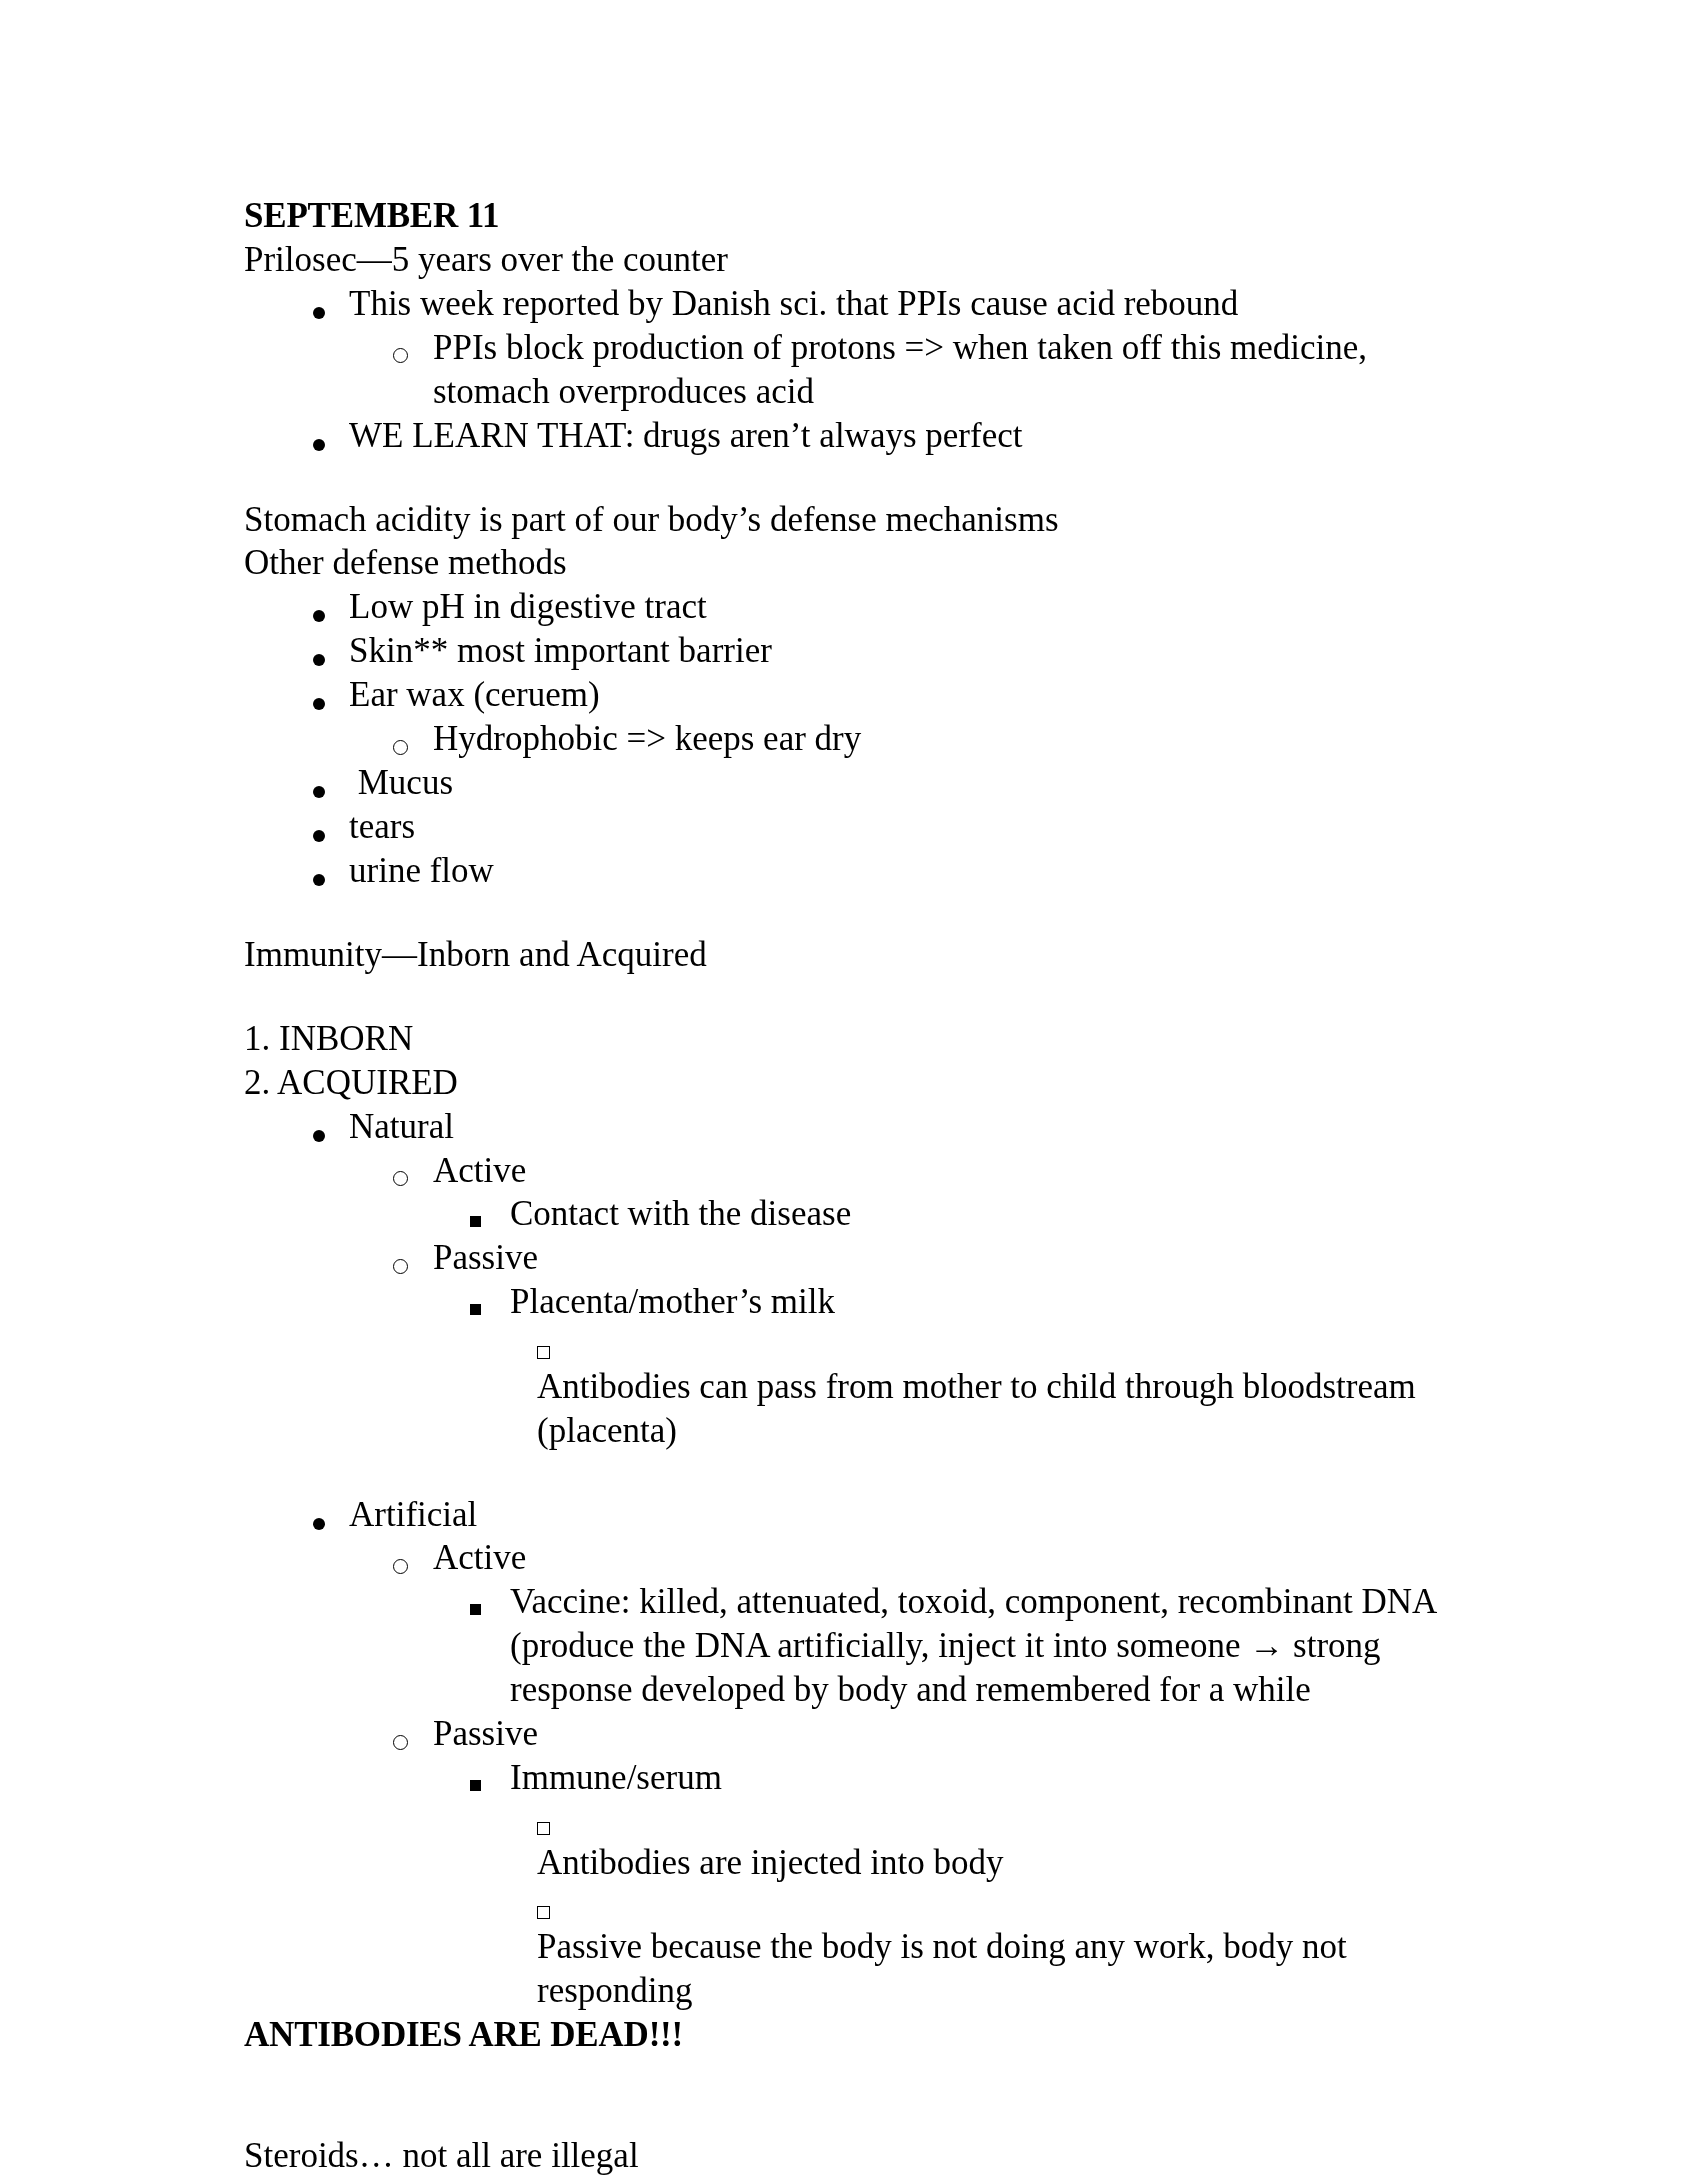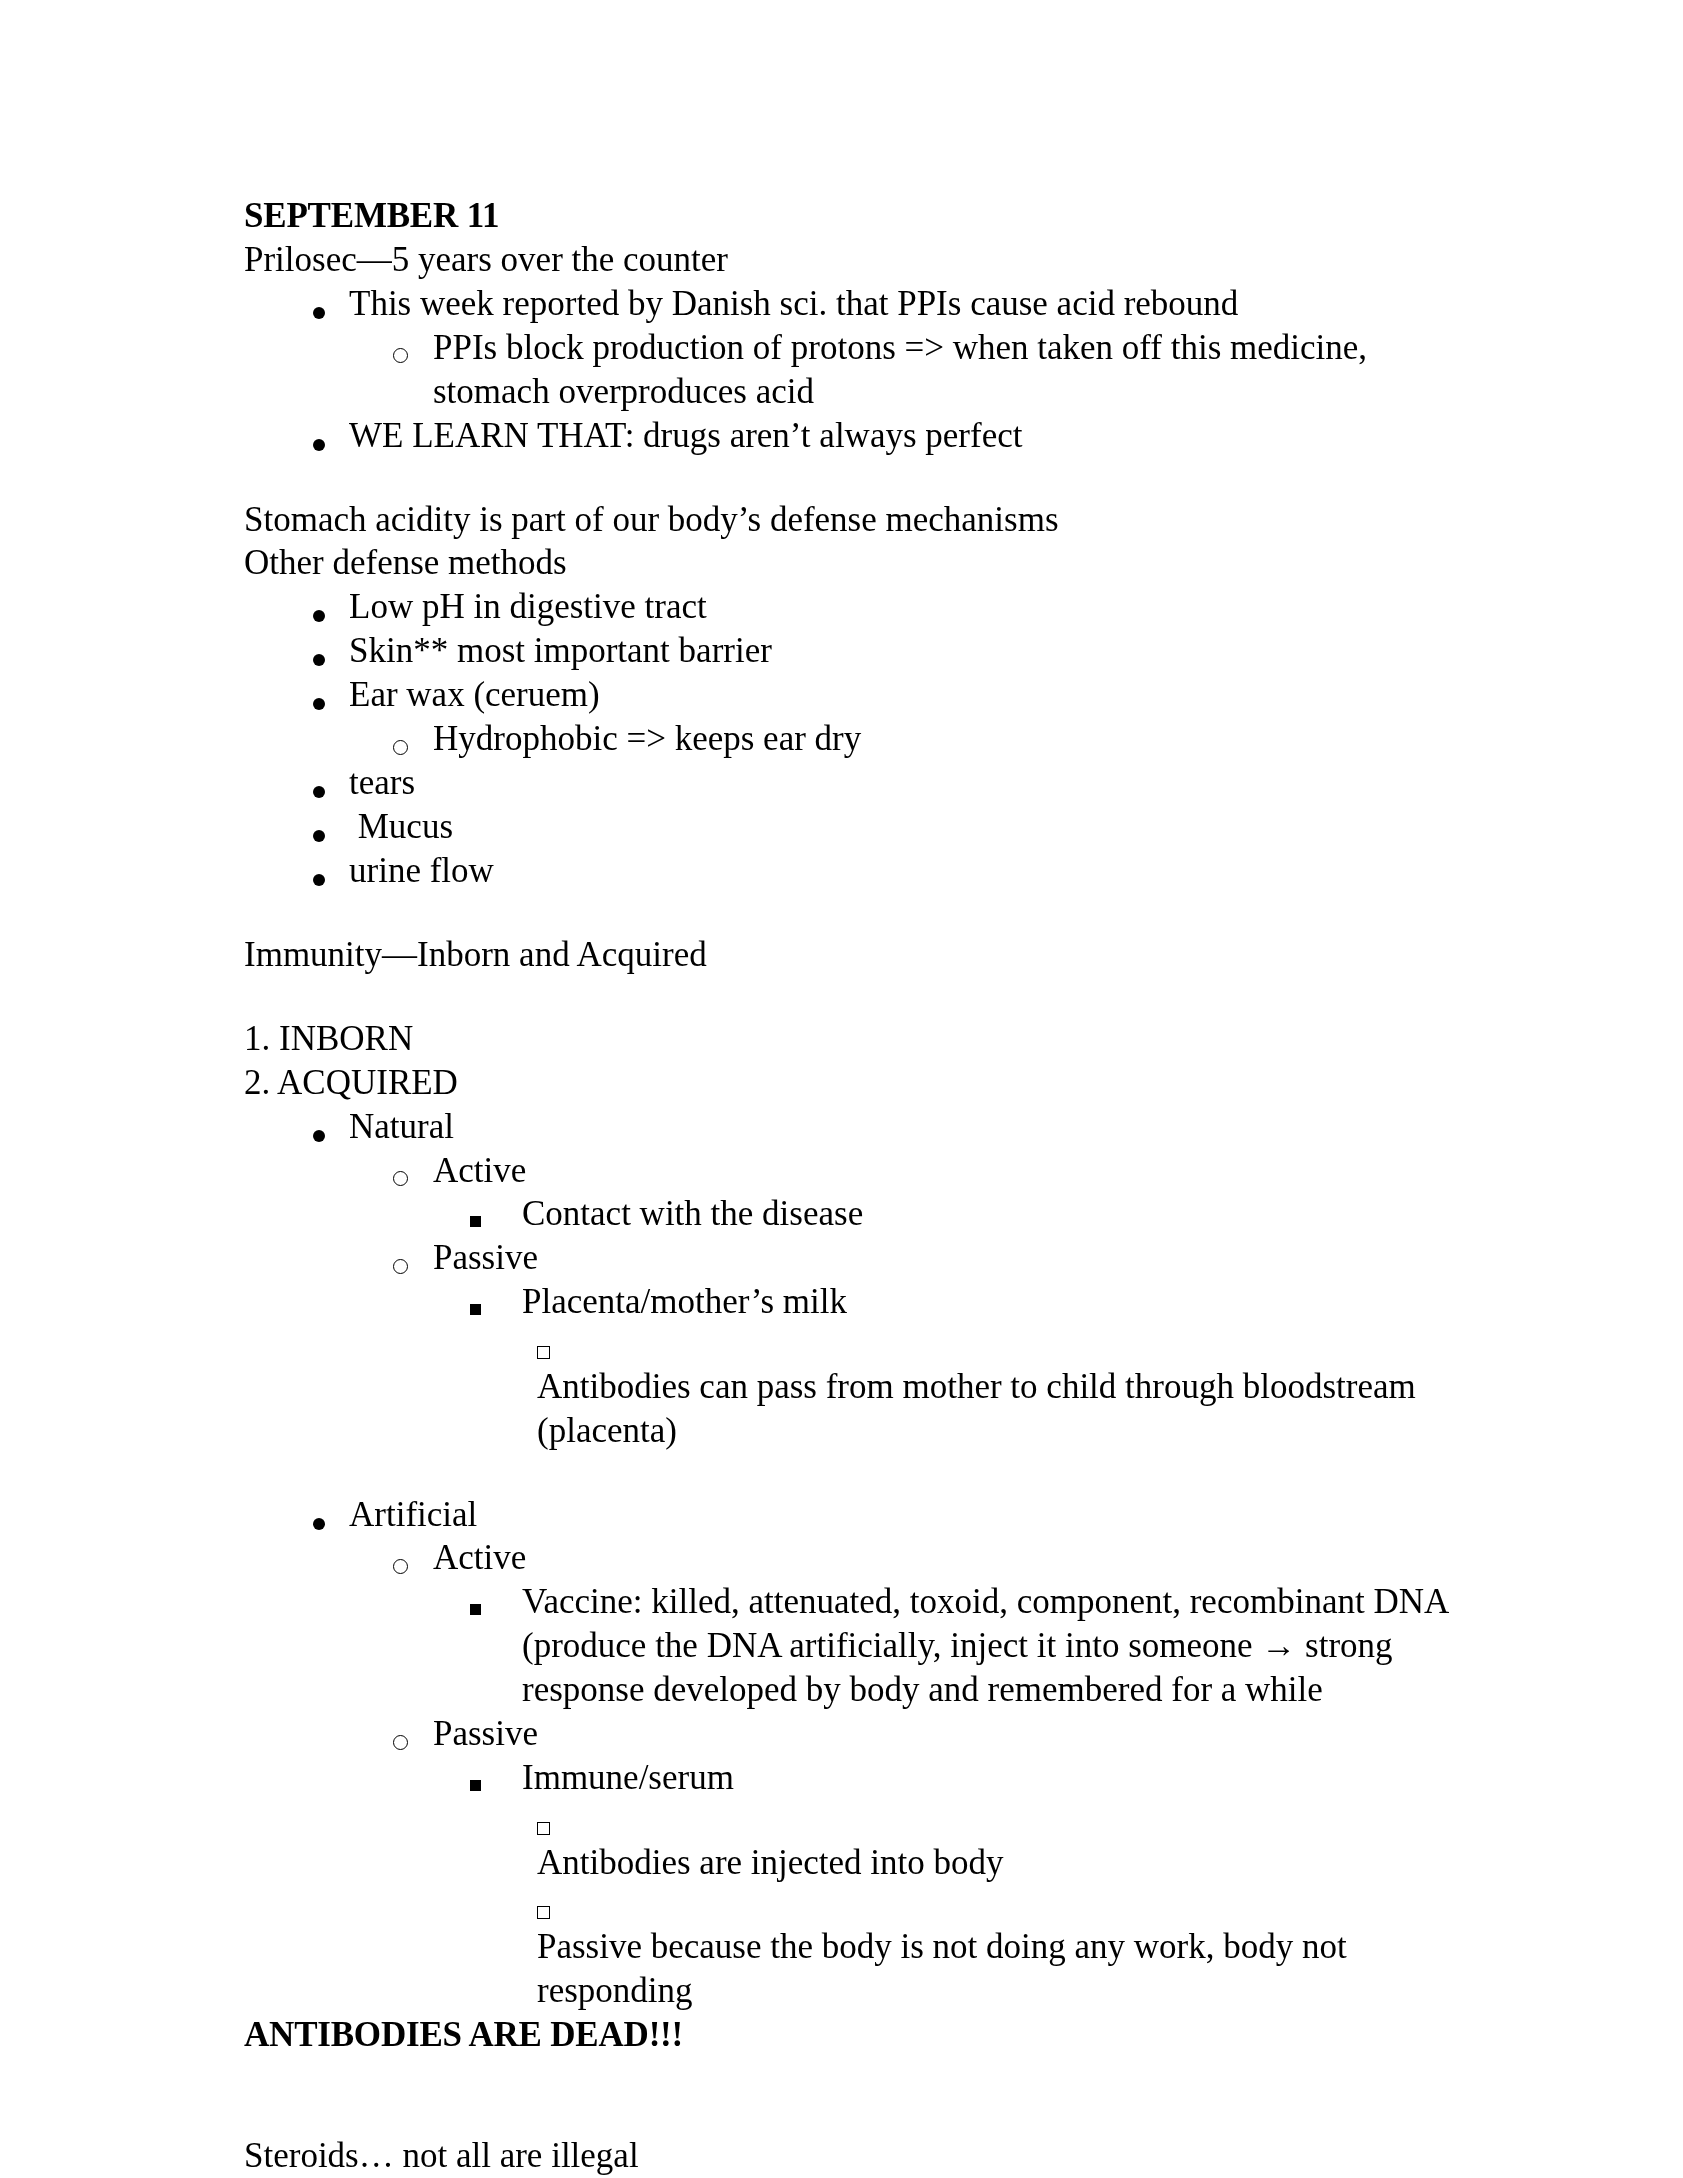--- a/index.html
+++ b/index.html
@@ -60,21 +60,21 @@
     user-select: none;
   }
   .body-text {
     flex: 1 1 auto;
     white-space: pre-wrap;
   }
 
   
   .lvl1 { padding-left: 69px; }
   .lvl2 { padding-left: 149px; }
-  .lvl3 { padding-left: 226px; gap: 12px; }
+  .lvl3 { padding-left: 226px; }
   .lvl4 { padding-left: 293px; flex-direction: column; }
 
   
   .lvl1 .marker { width: 36px; font-size: 30px; line-height: 1.4; }
   .lvl2 .marker { width: 40px; font-size: 26px; line-height: 1.6; }
   .lvl3 .marker { width: 40px; font-size: 22px; line-height: 1.85; }
   .lvl4 .marker { width: 40px; font-size: 18px; line-height: 2.25; }
   .circle {
     display: inline-block;
     width: 13px;
@@ -144,25 +144,25 @@
       <div class="row lvl1">
         <span class="marker"><span class="bullet-glyph"></span></span>
         <span class="body-text">Ear wax (ceruem)</span>
       </div>
       <div class="row lvl2">
         <span class="marker"><span class="circle"></span></span>
         <span class="body-text">Hydrophobic =&gt; keeps ear dry</span>
       </div>
       <div class="row lvl1">
         <span class="marker"><span class="bullet-glyph"></span></span>
+        <span class="body-text"> Mucus</span>
+      </div>
+      <div class="row lvl1">
+        <span class="marker"><span class="bullet-glyph"></span></span>
         <span class="body-text">tears</span>
-      </div>
-      <div class="row lvl1">
-        <span class="marker"><span class="bullet-glyph"></span></span>
-        <span class="body-text"> Mucus</span>
       </div>
       <div class="row lvl1">
         <span class="marker"><span class="bullet-glyph"></span></span>
         <span class="body-text">urine flow</span>
       </div>
       <div class="spacer"></div>
       <div class="line">Immunity—Inborn and Acquired</div>
       <div class="spacer"></div>
       <div class="line">1. INBORN</div>
       <div class="line">2. ACQUIRED</div>

